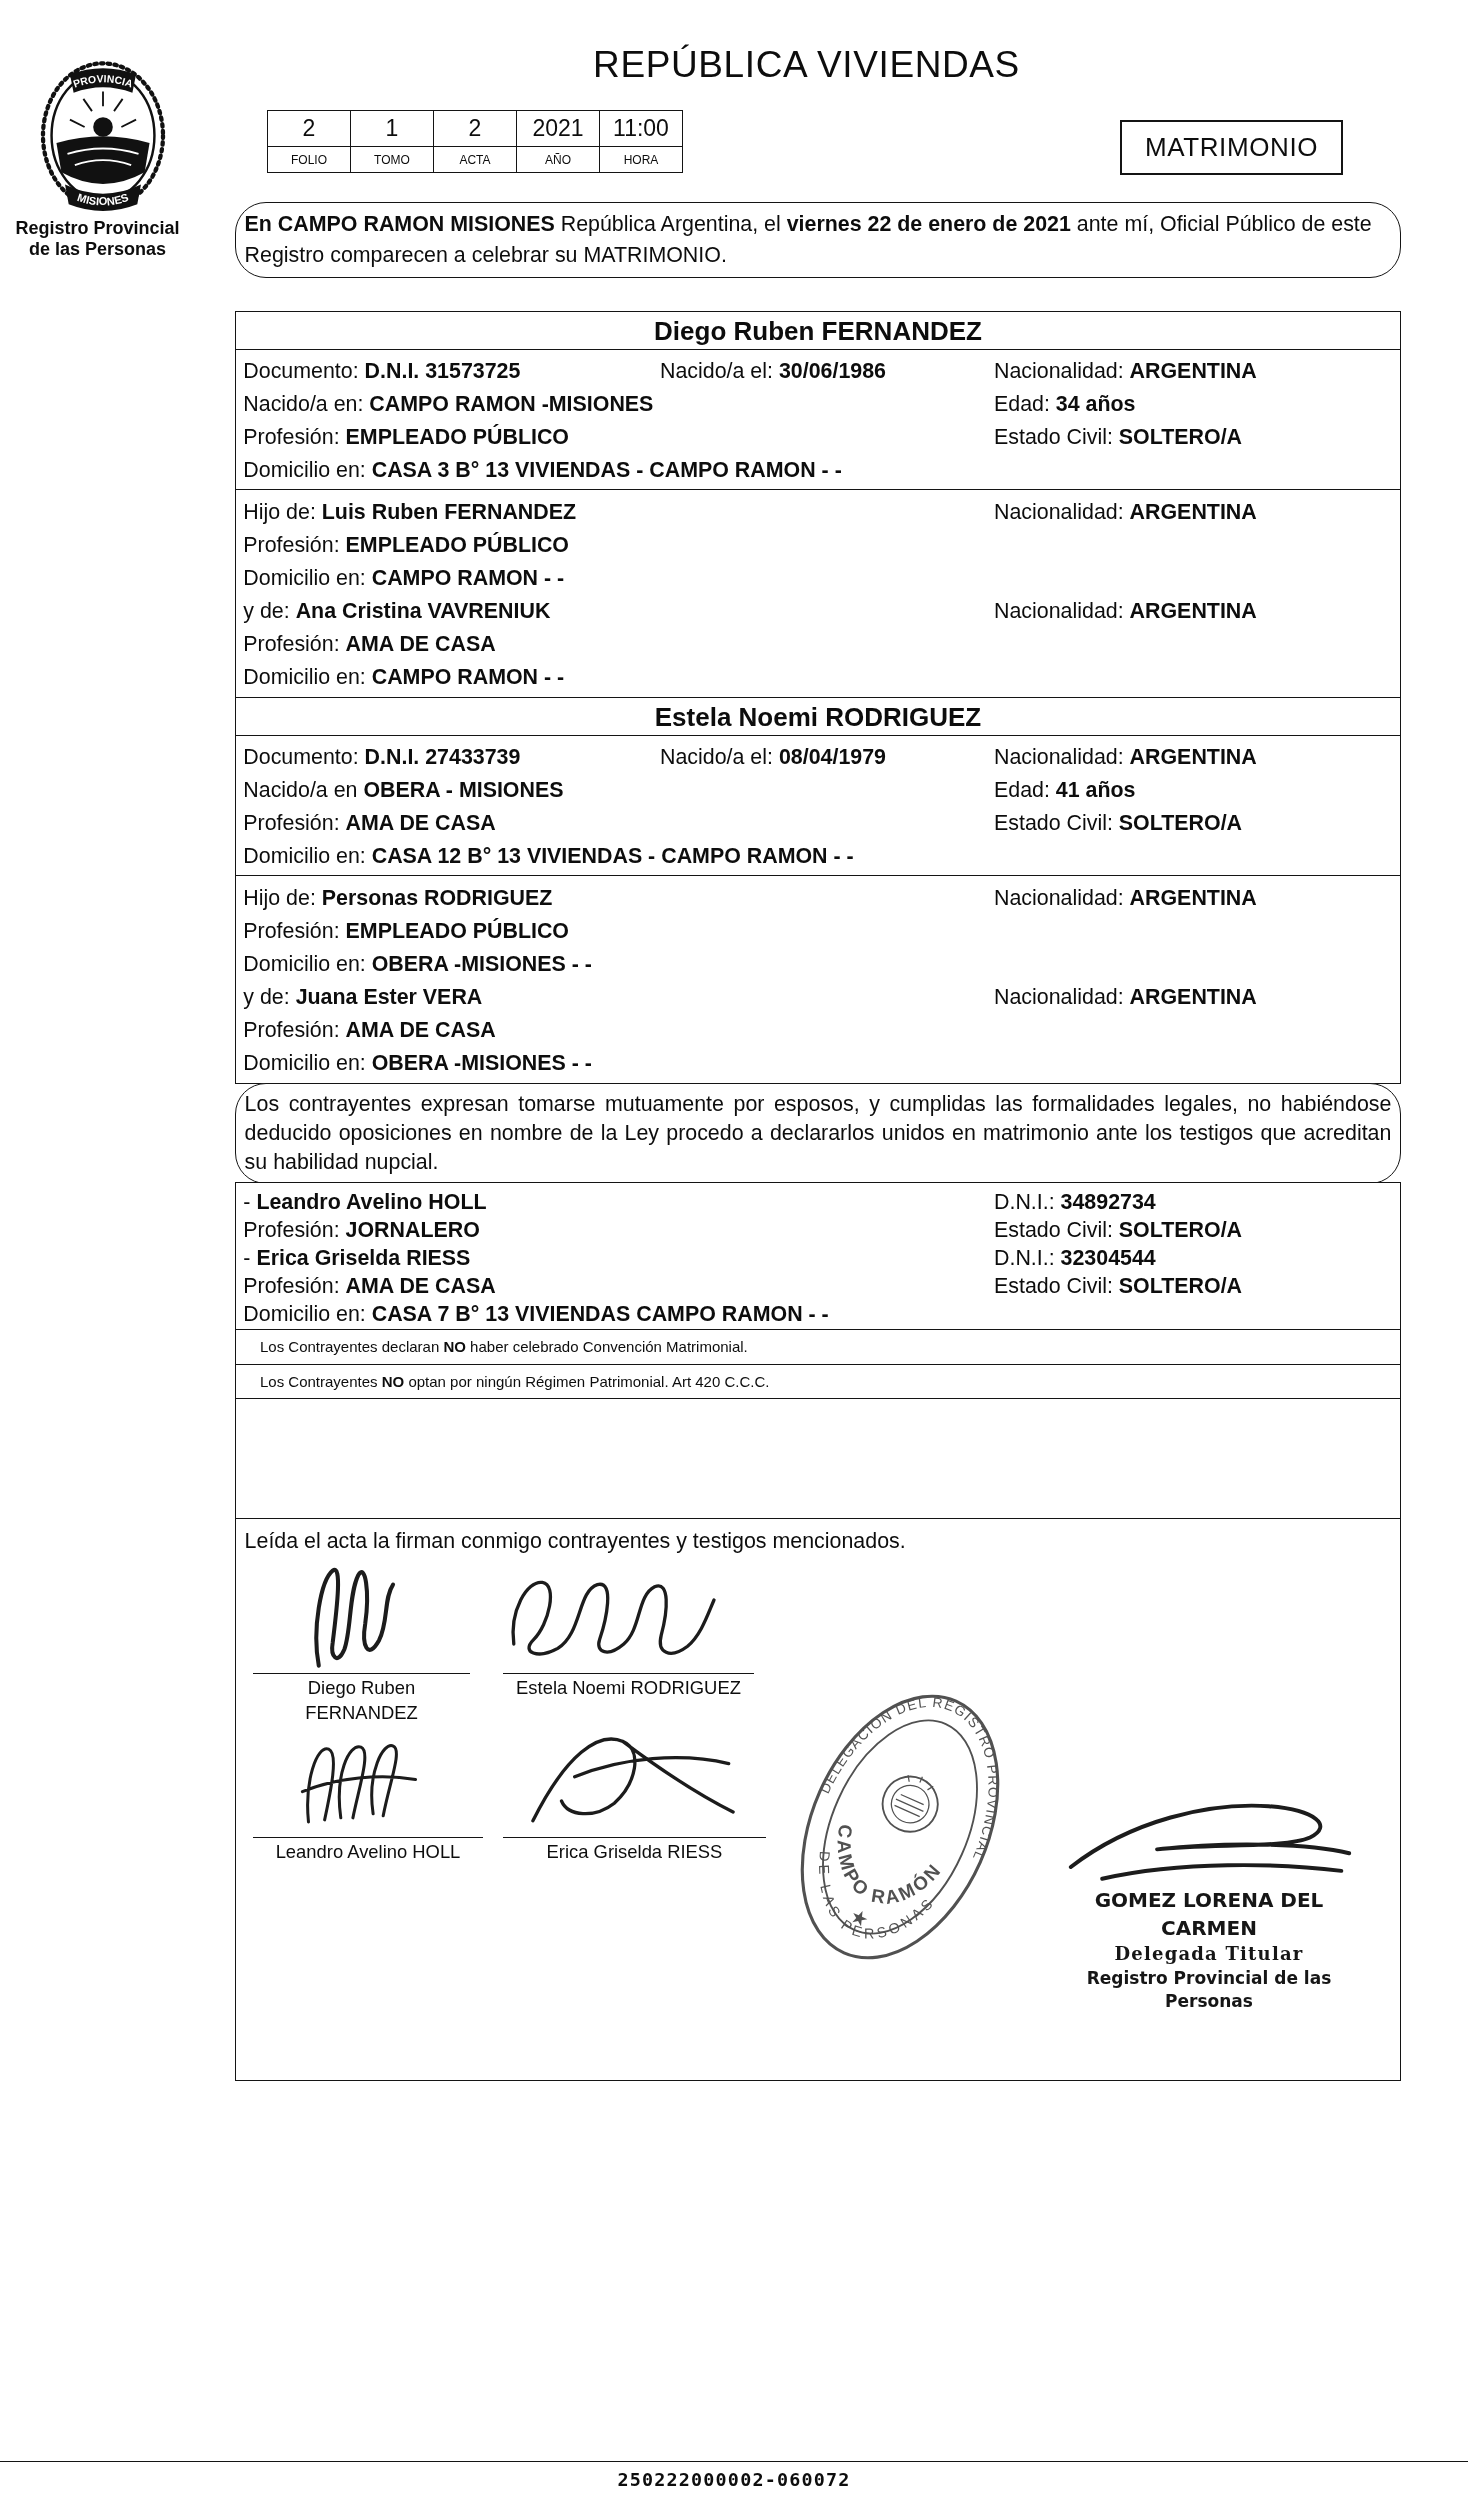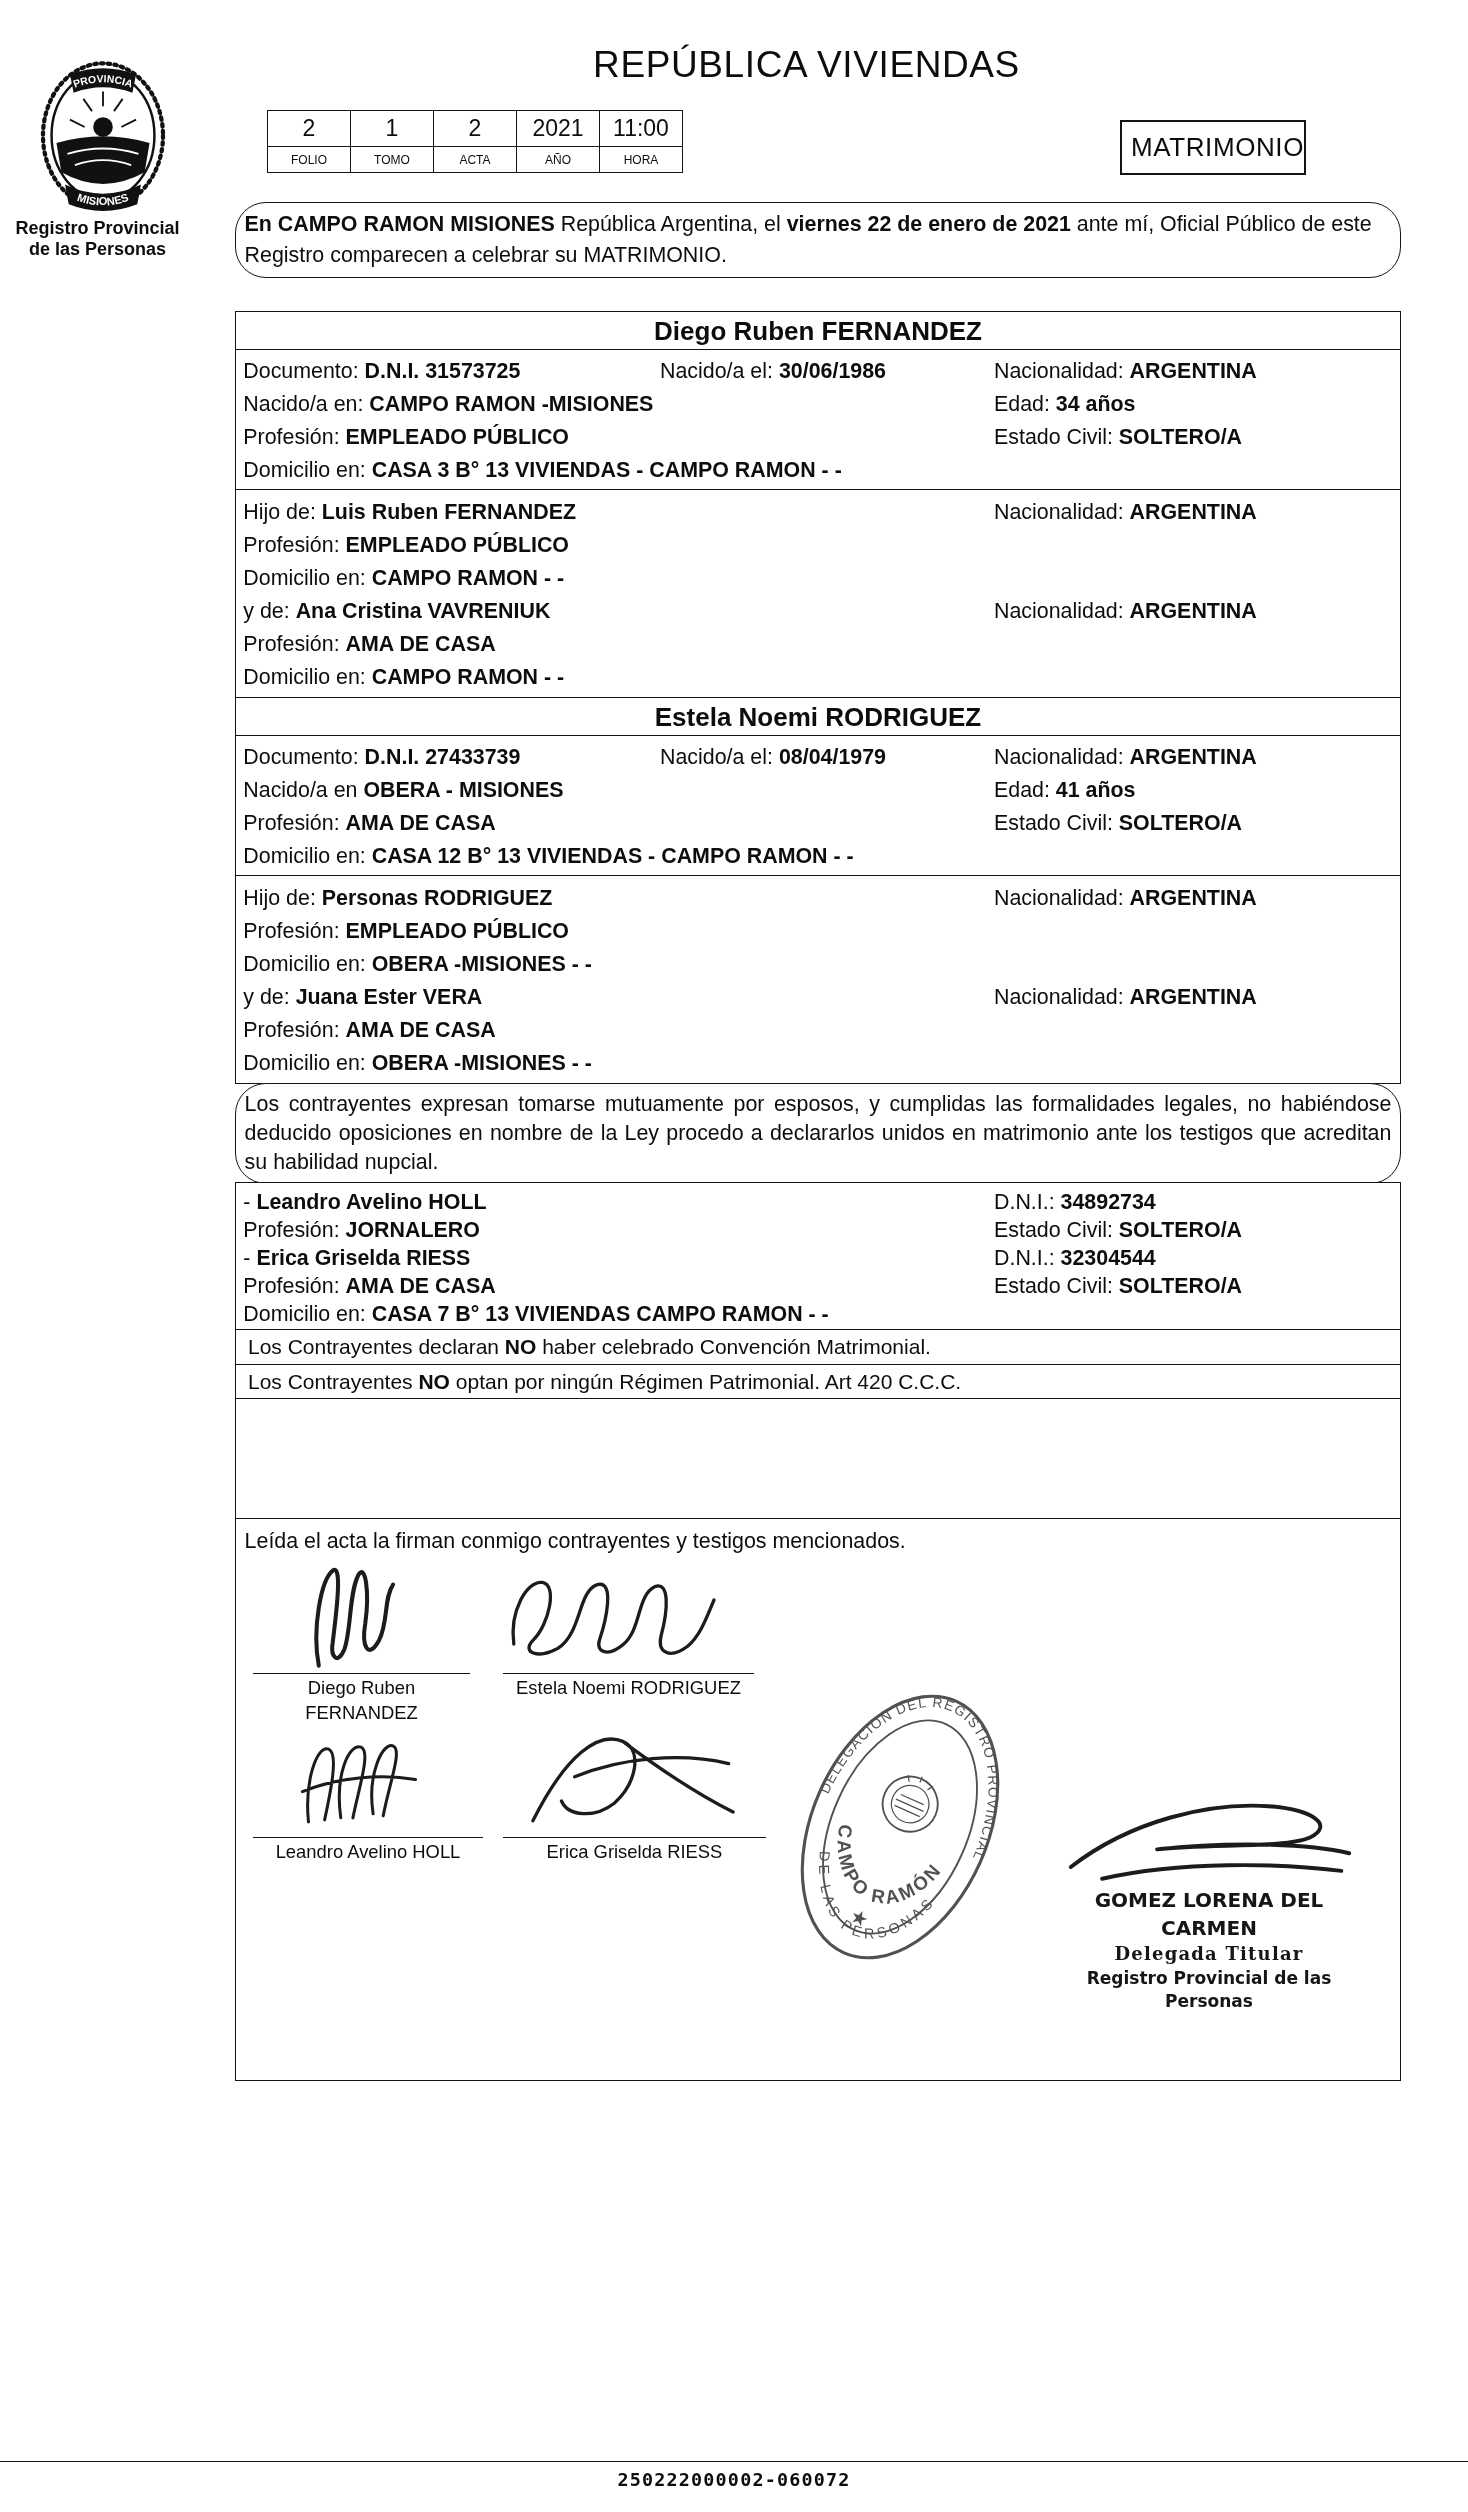--- a/index.html
+++ b/index.html
@@ -13,34 +13,34 @@
   .sec { margin-top:-1.8px; }
   .gap { height:33px; }
   
   .doc-title { left:580px; top:44px; width:453px; text-align:center; font-size:37px; letter-spacing:0.6px; }
   .logo-wrap { left:38px; top:56px; }
   .logo-caption { left:8.6px; top:218px; width:178px; text-align:center; font-size:18px; font-weight:bold; line-height:21.4px; }
   table.rec { position:absolute; left:267px; top:110px; border-collapse:collapse; }
   table.rec td { border:1.8px solid #141414; width:83px; text-align:center; }
   table.rec tr.vals td { height:36px; font-size:23px; }
   table.rec tr.labs td { height:26px; font-size:12px; }
-  .act-box { left:1120px; top:120px; width:186px; height:55px; border:2.4px solid #141414;
-             display:flex; align-items:center; justify-content:flex-end; font-size:26px; letter-spacing:0.6px; }
+  .act-box { left:1120px; top:120px; width:223px; height:55px; border:2.4px solid #141414;
+             display:flex; align-items:center; justify-content:center; font-size:26px; letter-spacing:0.6px; }
   
   .main-col { left:235px; top:202px; width:1166px; }
   .para { font-size:21.4px; line-height:31px; padding:6.1px 8.6px;border-radius:31px; }
   .just { text-align:justify; line-height:29px; }
   .namehdr { font-size:26px; font-weight:bold; text-align:center; line-height:39px; height:40px; }
   .row { position:relative; line-height:33px; padding:0 6.1px 0 7.3px; font-size:21.4px; white-space:nowrap; }
   .mid { position:absolute; left:424px; top:0; }
   .rt  { position:absolute; left:758px; top:0; }
   .pt4 { padding:4.9px 0 2.4px 0; }
   .pt6 { padding:6.1px 0 3.7px 0; }
   .wrow { line-height:28px; }
-  .declrow { font-size:21px; line-height:34px; height:36px; padding-left:12px; }
+  .declrow { font-size:15px; line-height:34px; height:36px; padding-left:24px; }
   .empty-box { height:122px; }
   .closing-box { height:563px; position:relative; }
   
   .sig { position:absolute; }
   .sig path { fill:none; stroke:#1c1c1c; stroke-linecap:round; stroke-linejoin:round; }
   .sigline { position:absolute; border-top:1.8px solid #141414; height:0; }
   .siglabel { position:absolute; font-size:18.4px; text-align:center; line-height:24.5px; }
   
   .seal-wrap { position:absolute; left:569px; top:164px; width:190px; height:288px;
                transform:rotate(24deg); opacity:.88; }

